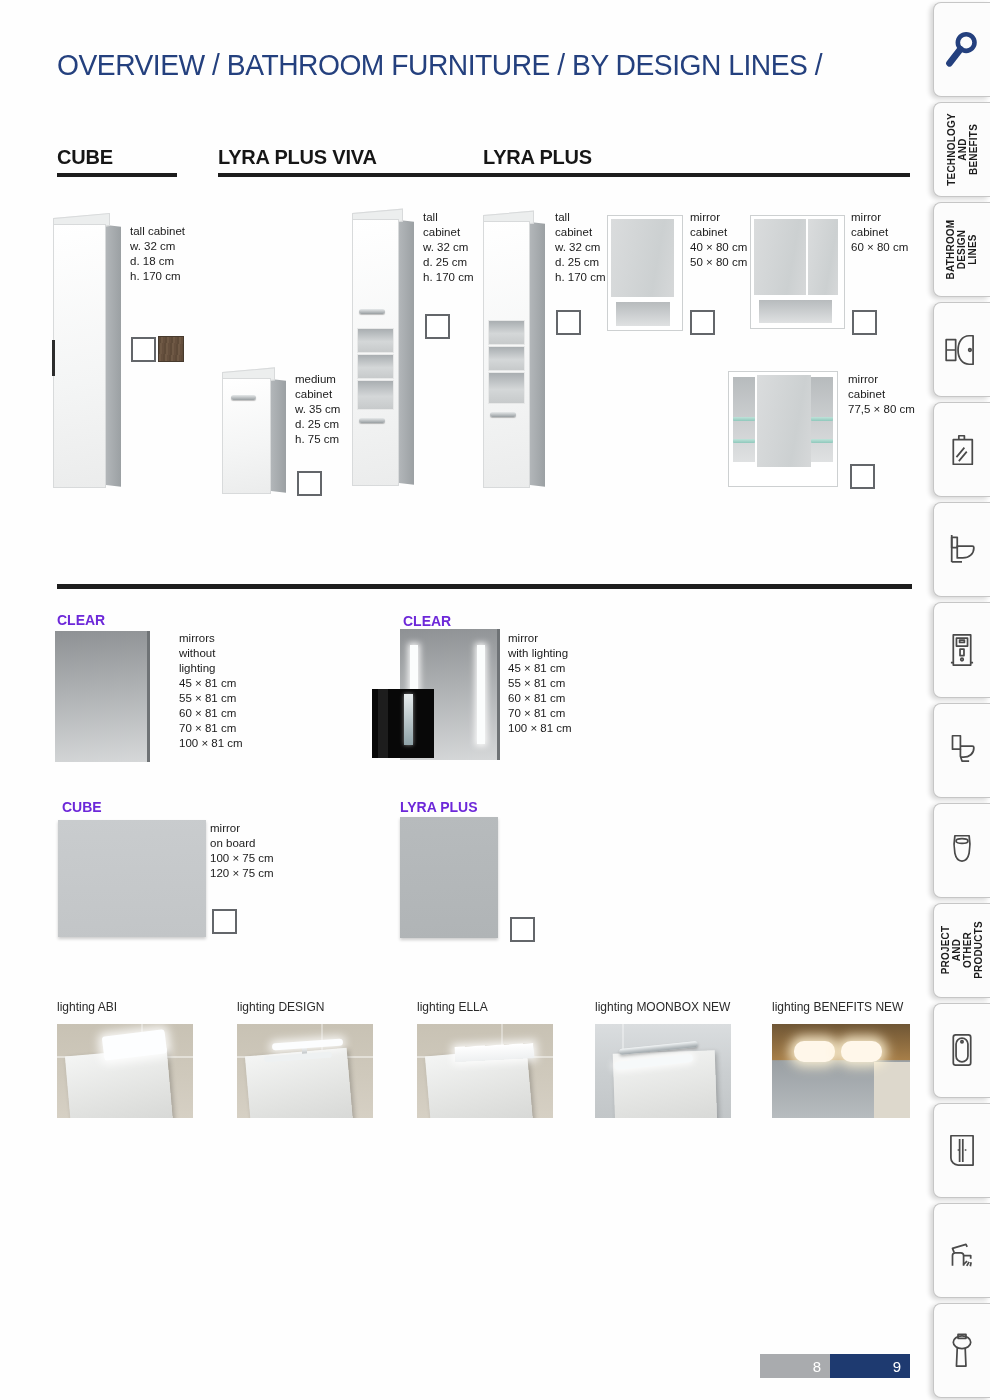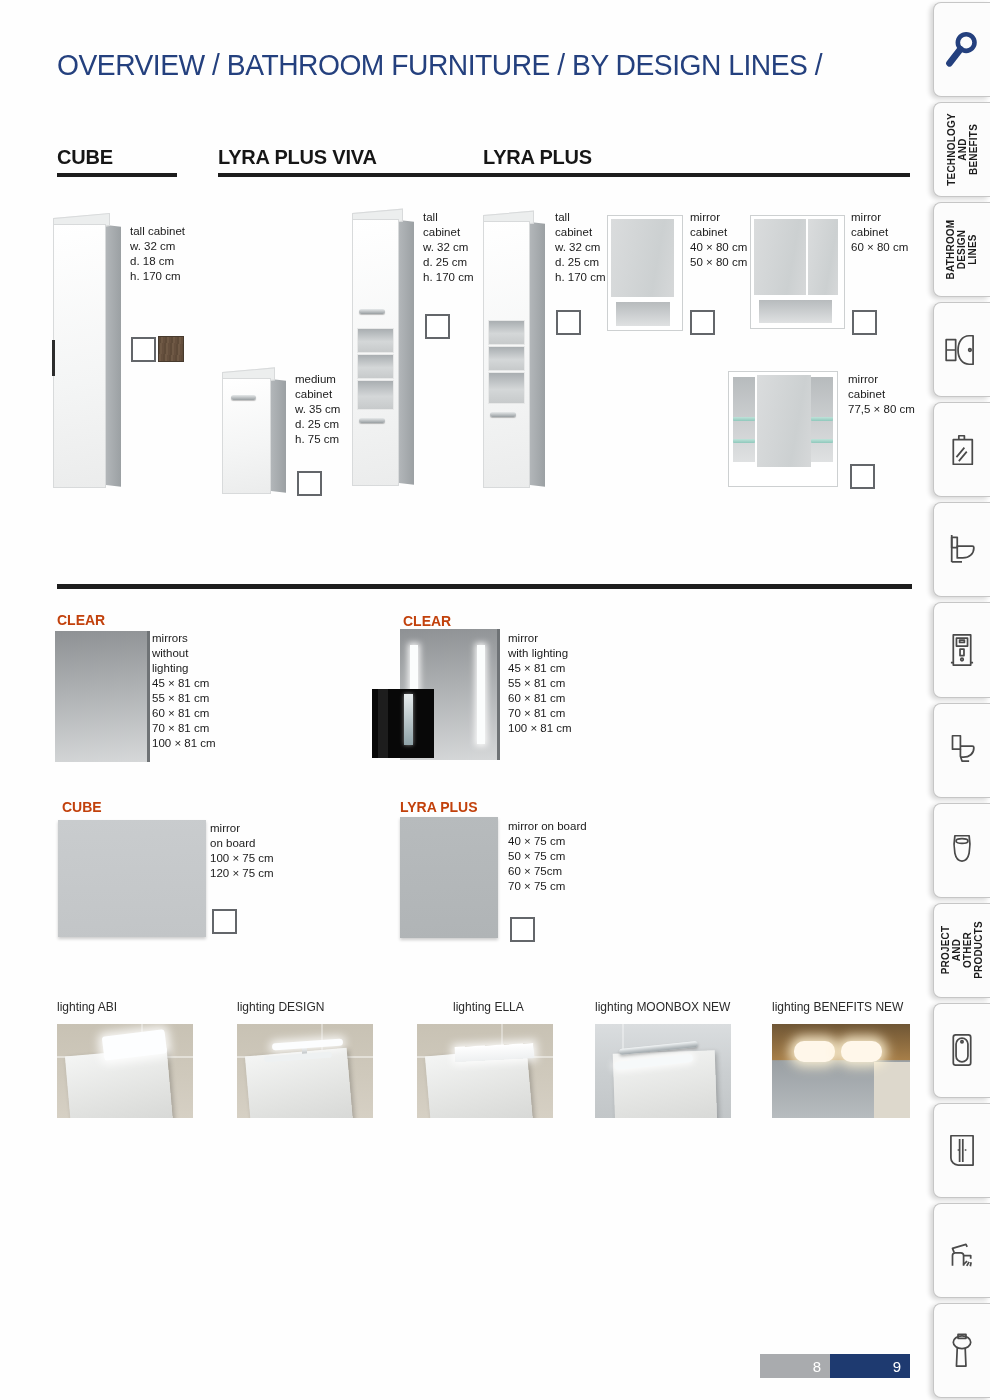--- a/index.html
+++ b/index.html
@@ -4,21 +4,21 @@
 <style>
   html,body{margin:0;padding:0;}
   body{width:990px;height:1400px;background:#ffffff;font-family:"Liberation Sans",sans-serif;color:#1a1a1a;position:relative;overflow:hidden;}
   #page{position:absolute;inset:0;background:#fefefe;}
 
   
   .main-title{position:absolute;left:57px;top:48px;font-size:30px;color:#24407e;letter-spacing:-0.5px;transform:scaleX(.94);transform-origin:left center;white-space:nowrap;}
   .h-design{position:absolute;font-size:20px;font-weight:bold;color:#161616;letter-spacing:-0.2px;white-space:nowrap;}
   .rule{position:absolute;background:#1d1d1d;height:4px;}
   .spec{position:absolute;font-size:11.5px;line-height:15px;color:#1a1a1a;white-space:pre-line;}
-  .sub-h{position:absolute;font-size:14px;font-weight:bold;color:#c2410c;white-space:nowrap;}
+  .sub-h{position:absolute;font-size:14px;font-weight:bold;color:#6d28d9;white-space:nowrap;}
   .big-h{position:absolute;left:57px;top:556px;font-size:21px;font-weight:bold;color:#161616;}
   .light-label{position:absolute;top:1000px;font-size:12px;color:#2a2a2a;white-space:nowrap;}
   .light-label b{font-weight:normal;}
 
   
   .swatch{position:absolute;width:21px;height:21px;background:#fff;border:2px solid #63666a;}
   .swatch.wood{background:repeating-linear-gradient(95deg,#5e4a38 0 2px,#6f5945 2px 4px,#654f3d 4px 6px);border:1px solid #473a2d;width:24px;height:24px;}
 
   
   .cab{position:absolute;}
@@ -179,21 +179,21 @@
   </div>
   <div class="spec" style="left:848px;top:372px;width:90px;">mirror
 cabinet
 77,5 × 80 cm</div>
   <div class="swatch" style="left:850px;top:464px;"></div>
 
   <div class="rule" style="left:57px;top:584px;width:855px;height:5px;"></div>
 
   <div class="sub-h" style="left:57px;top:612px;">CLEAR</div>
   <div class="mirror-grad" style="left:55px;top:631px;width:95px;height:131px;"></div>
-  <div class="spec" style="left:152px;top:631px;width:100px;">mirrors
+  <div class="spec" style="left:179px;top:631px;width:100px;">mirrors
 without
 lighting
 45 × 81 cm
 55 × 81 cm
 60 × 81 cm
 70 × 81 cm
 100 × 81 cm</div>
 
   <div class="sub-h" style="left:403px;top:613px;">CLEAR</div>
   <div class="mirror-grad" style="left:400px;top:629px;width:100px;height:131px;">
@@ -215,30 +215,25 @@
   <div class="sub-h" style="left:62px;top:799px;">CUBE</div>
   <div class="board-mirror" style="left:58px;top:820px;width:148px;height:117px;background:linear-gradient(178deg,#c9ccce,#c2c5c7);"></div>
   <div class="spec" style="left:210px;top:821px;width:100px;">mirror
 on board
 100 × 75 cm
 120 × 75 cm</div>
   <div class="swatch" style="left:212px;top:909px;"></div>
 
   <div class="sub-h" style="left:400px;top:799px;">LYRA PLUS</div>
   <div class="board-mirror" style="left:400px;top:817px;width:98px;height:121px;background:linear-gradient(178deg,#b7bbbd,#b0b4b6);"></div>
-  <div class="spec" style="left:508px;top:819px;width:110px;">mirror on board
-40 × 75 cm
-50 × 75 cm
-60 × 75cm
-70 × 75 cm</div>
   <div class="swatch" style="left:510px;top:917px;"></div>
 
   <div class="light-label" style="left:57px;"><span>lighting </span><b>ABI</b></div>
   <div class="light-label" style="left:237px;"><span>lighting </span><b>DESIGN</b></div>
-  <div class="light-label" style="left:417px;margin-left:36px;"><span>lighting </span><b>ELLA</b></div>
+  <div class="light-label" style="left:417px;"><span>lighting </span><b>ELLA</b></div>
   <div class="light-label" style="left:595px;"><span>lighting </span><b>MOONBOX NEW</b></div>
   <div class="light-label" style="left:772px;"><span>lighting </span><b>BENEFITS NEW</b></div>
 
   <div class="photo" style="left:57px;">
     <div class="seam-h"></div>
       <div class="seam-v"></div>
     <div class="mirr"></div>
       <div class="lamp-abi"></div>
   </div>
   <div class="photo" style="left:237px;">

